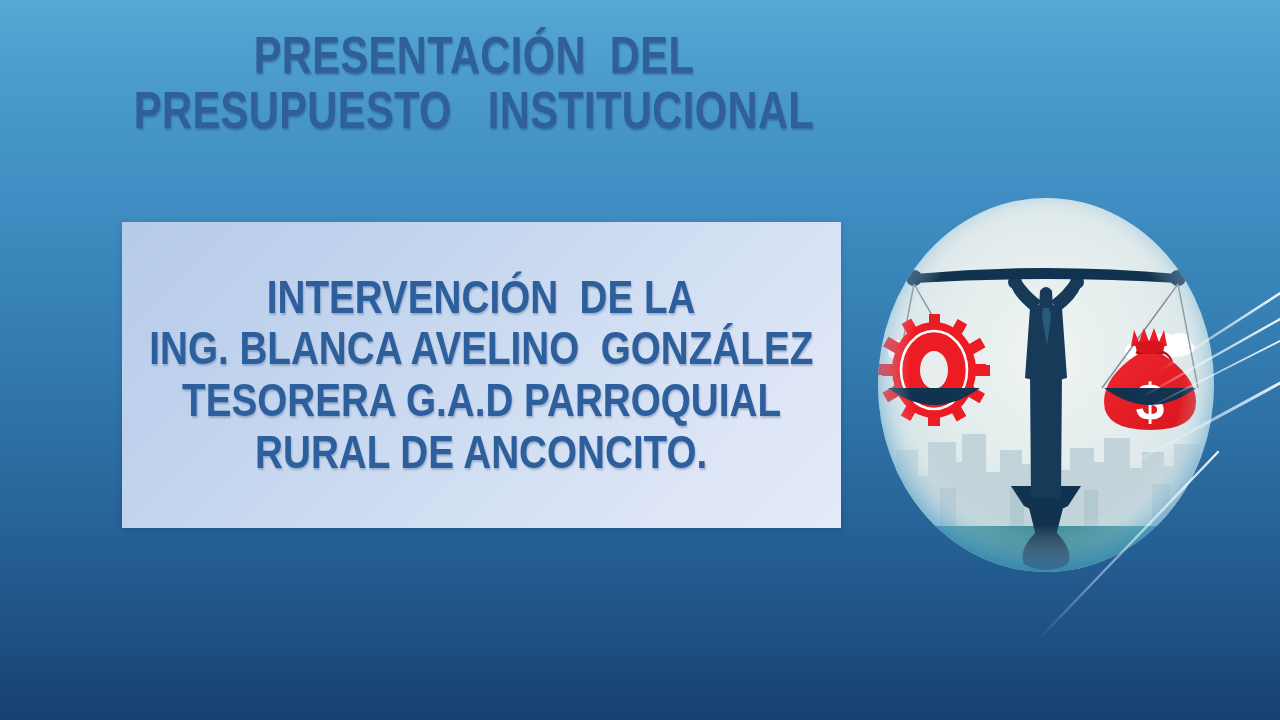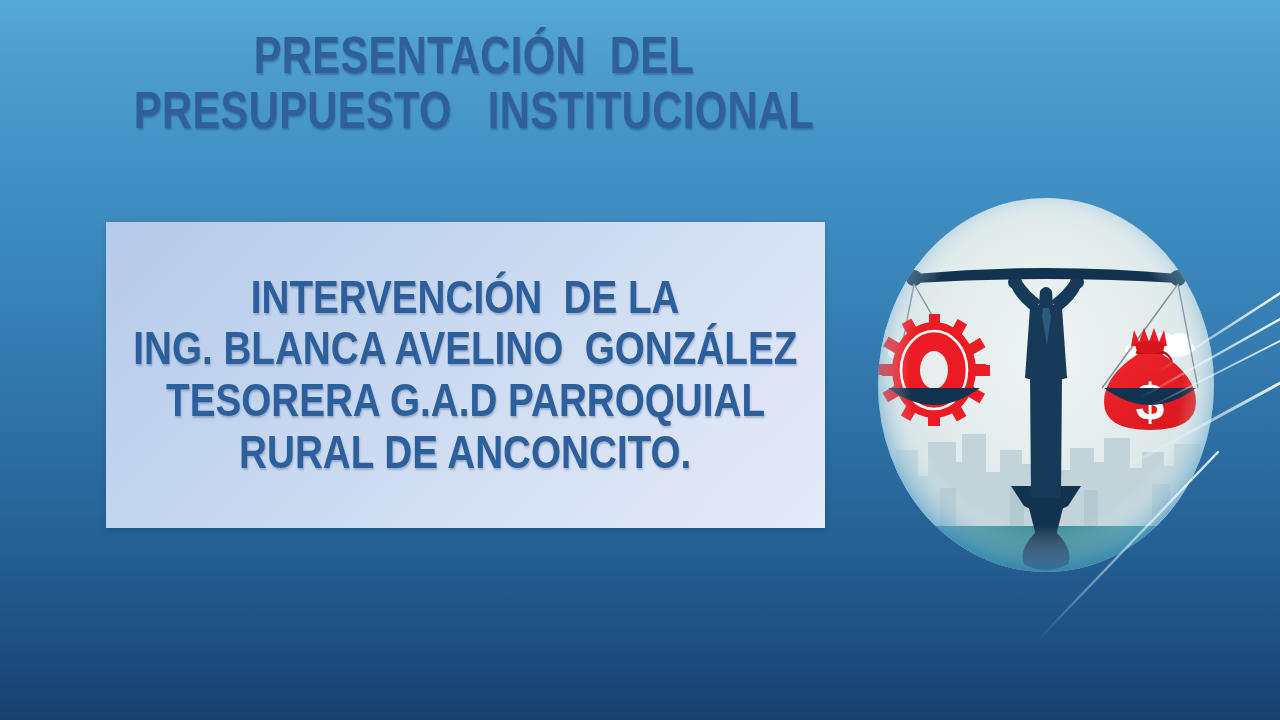--- a/index.html
+++ b/index.html
@@ -44,21 +44,21 @@
     color: #2f6099;
     text-shadow: 1px 2px 2px rgba(20,50,90,0.33);
     transform: scaleX(0.80);
     transform-origin: center;
     white-space: pre;
   }
 
   
   .text-box {
     position: absolute;
-    left: 106px;
+    left: 122px;
     top: 222px;
     width: 719px;
     height: 306px;
     background: linear-gradient(135deg,
         #b6cbea 0%,
         #bdd0ec 18%,
         #c6d7ef 38%,
         #d2dff3 60%,
         #dde5f7 80%,
         #e3eaf9 100%);

